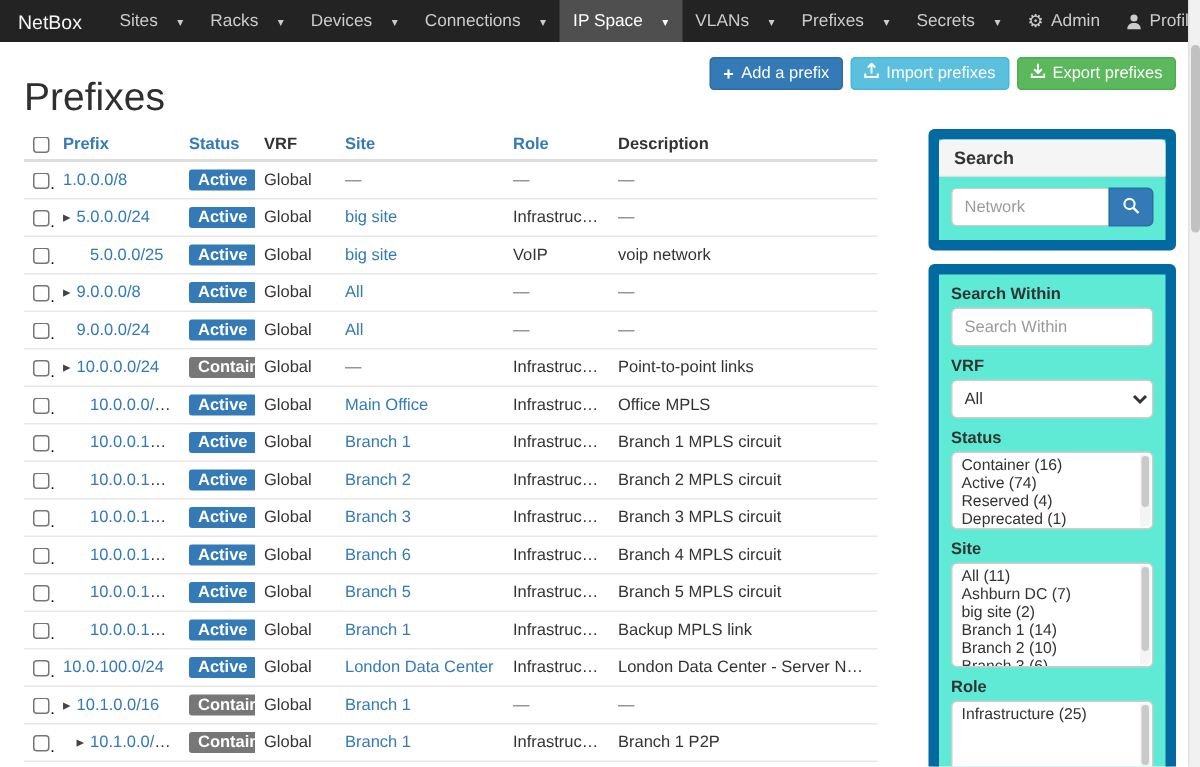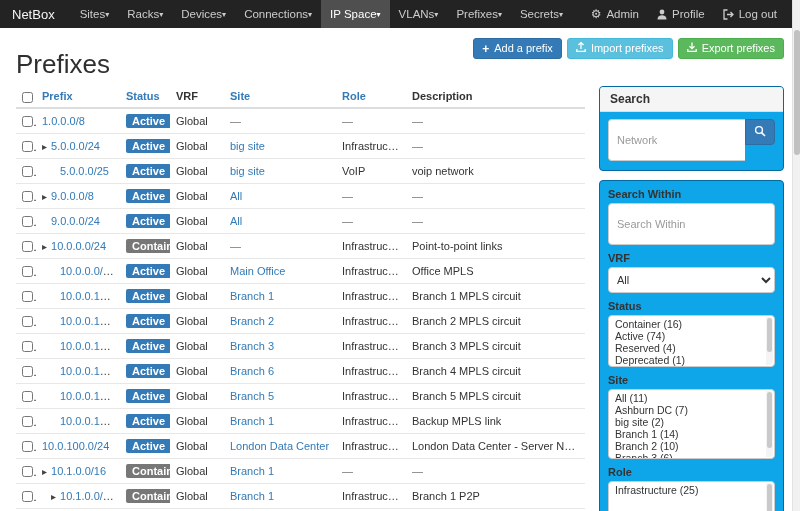--- a/index.html
+++ b/index.html
@@ -13,21 +13,21 @@
   .navbar {
     height: 28px; background: #232323; display: flex; align-items: stretch;
     padding-left: 12px; position: relative; z-index: 5;
   }
   .brand {
     color: #f5f5f5; font-size: 13px; display: flex; align-items: center;
     margin-right: 16px; cursor: pointer;
   }
   .nav-menu { display: flex; align-items: stretch; }
   .nav-item {
-    display: flex; align-items: center; gap: 0; padding: 0 9px;
+    display: flex; align-items: center; gap: 13px; padding: 0 9px;
     font-size: 11.5px; color: #cccccc; cursor: pointer; white-space: nowrap;
   }
   .nav-item.active { background: #4f4f4f; color: #ffffff; }
   .nav-right { margin-left: auto; display: flex; margin-right: 14px; }
   .nav-right .nav-item { gap: 5px; }
   .caret { font-size: 8px; line-height: 1; position: relative; top: 1px; }
   .nav-ico { display: inline-flex; align-items: center; }
   .gear-glyph { font-size: 12px; line-height: 1; }
 
   
@@ -72,29 +72,29 @@
     display: inline-block; font-size: 11px; font-weight: bold; color: #fff;
     padding: 2px 6px; border-radius: 2px; line-height: 10px;
   }
   .badge-primary { background: #337ab7; }
   .badge-default { background: #777777; }
   a.link { color: #337ab7; text-decoration: none; cursor: pointer; }
   .muted { color: #737373; }
   .row-arrow { color: #444; margin-right: 4px; font-size: 10px; }
 
   
-  .panel { border: 1px solid #0369a1; border-radius: 4px; margin-bottom: 9px; background: #0ea5e9; }
+  .panel { border: 7px solid #0369a1; border-radius: 4px; margin-bottom: 9px; background: #5eead4; margin-left: 20px; }
   .panel-header {
     background: #f5f5f5; border-bottom: 1px solid #ddd; padding: 5px 10px;
     font-size: 12px; font-weight: bold; color: #333; border-radius: 3px 3px 0 0;
   }
   .panel-body { padding: 7px 8px 9px 8px; }
   .input-group { display: flex; }
   .form-input {
-    width: 100%; height: 42px; border: 1px solid #ccc; border-radius: 4px;
+    width: 100%; height: 26px; border: 1px solid #ccc; border-radius: 4px;
     padding: 0 8px; font-size: 11px; color: #555; outline: none;
   }
   .form-input::placeholder { color: #9a9a9a; }
   .input-group .form-input { border-radius: 4px 0 0 4px; border-right: none; flex: 1; min-width: 0; }
   .search-btn {
     width: 30px; height: 26px; background: #337ab7; border: 1px solid #2e6da4;
     border-radius: 0 4px 4px 0; display: flex; align-items: center; justify-content: center;
     cursor: pointer; flex-shrink: 0;
   }
   .filter-label { font-size: 11px; font-weight: bold; margin: 7px 0 3px 0; color: #333; }

